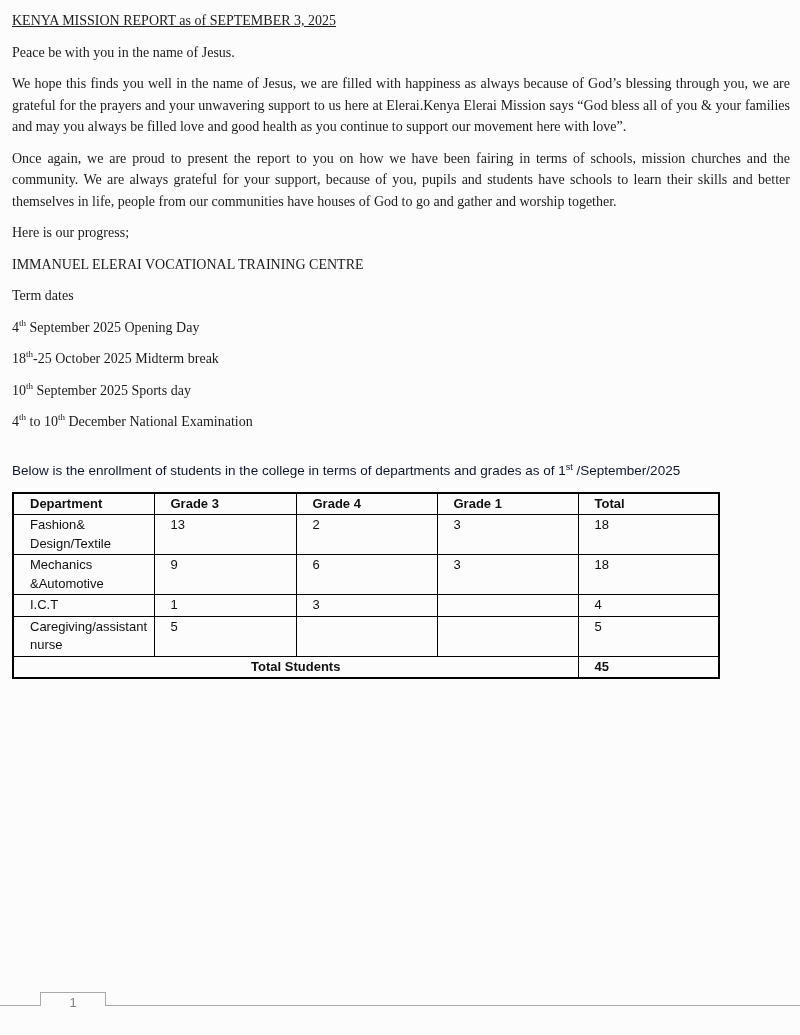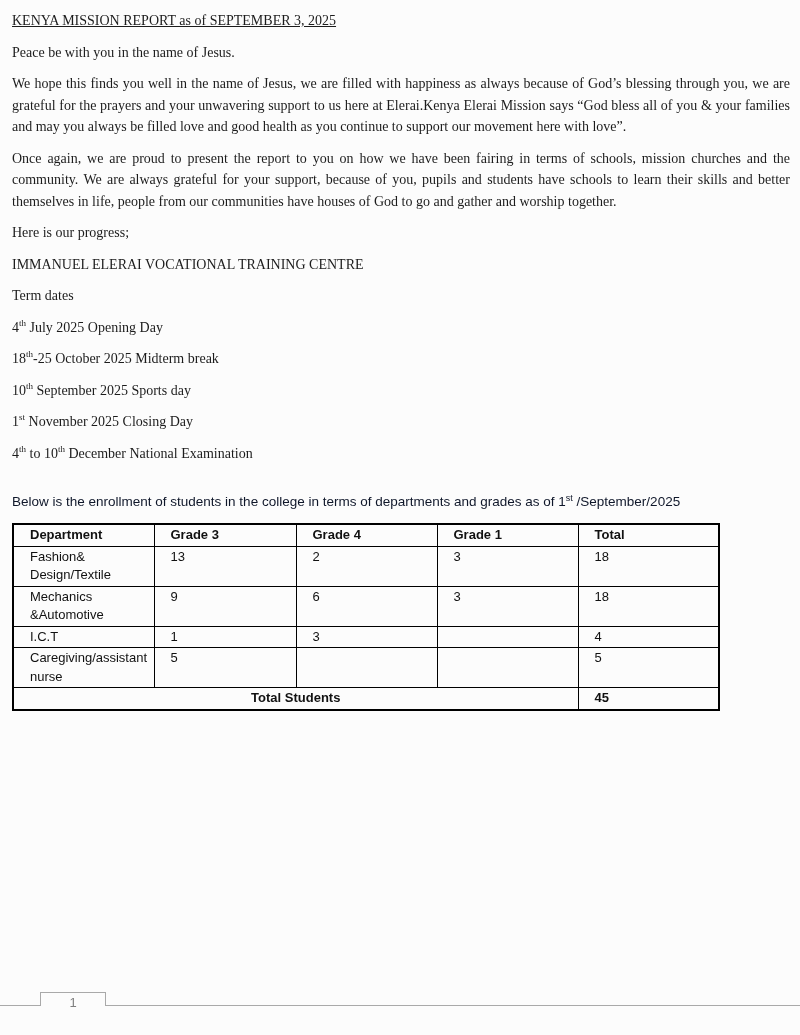--- a/index.html
+++ b/index.html
@@ -82,27 +82,26 @@
   <p class="para justify">We hope this finds you well in the name of Jesus, we are filled with happiness as always because of God’s blessing through you, we are grateful for the prayers and your unwavering support to us here at Elerai.Kenya Elerai Mission says “God bless all of you &amp; your families and may you always be filled love and good health as you continue to support our movement here with love”.</p>
 
   <p class="para justify">Once again, we are proud to present the report to you on how we have been fairing in terms of schools, mission churches and the community. We are always grateful for your support, because of you, pupils and students have schools to learn their skills and better themselves in life, people from our communities have houses of God to go and gather and worship together.</p>
 
   <p class="para">Here is our progress;</p>
 
   <p class="para">IMMANUEL ELERAI VOCATIONAL TRAINING CENTRE</p>
 
   <p class="para">Term dates</p>
 
-  <p class="para"><span>4</span><sup>th</sup><span></span><sup></sup><span> July 2025 Opening Day</span></p>
+  <p class="para"><span>4</span><sup>th</sup><span></span><sup></sup><span> September 2025 Opening Day</span></p>
 
   <p class="para"><span>18</span><sup>th</sup><span></span><sup></sup><span>-25 October 2025 Midterm break</span></p>
 
   <p class="para"><span>10</span><sup>th</sup><span></span><sup></sup><span> September 2025 Sports day</span></p>
 
-  <p class="para"><span>1</span><sup>st</sup><span></span><sup></sup><span> November 2025 Closing Day</span></p>
 
   <p class="para"><span>4</span><sup>th</sup><span> to 10</span><sup>th</sup><span> December National Examination</span></p>
 
   <p class="caption"><span>Below is the enrollment of students in the college in terms of departments and grades as of 1</span><sup>st</sup><span> /September/2025</span></p>
 
   <table class="enroll">
     <colgroup>
       <col style="width:141px">
         <col style="width:142px">
         <col style="width:141px">

